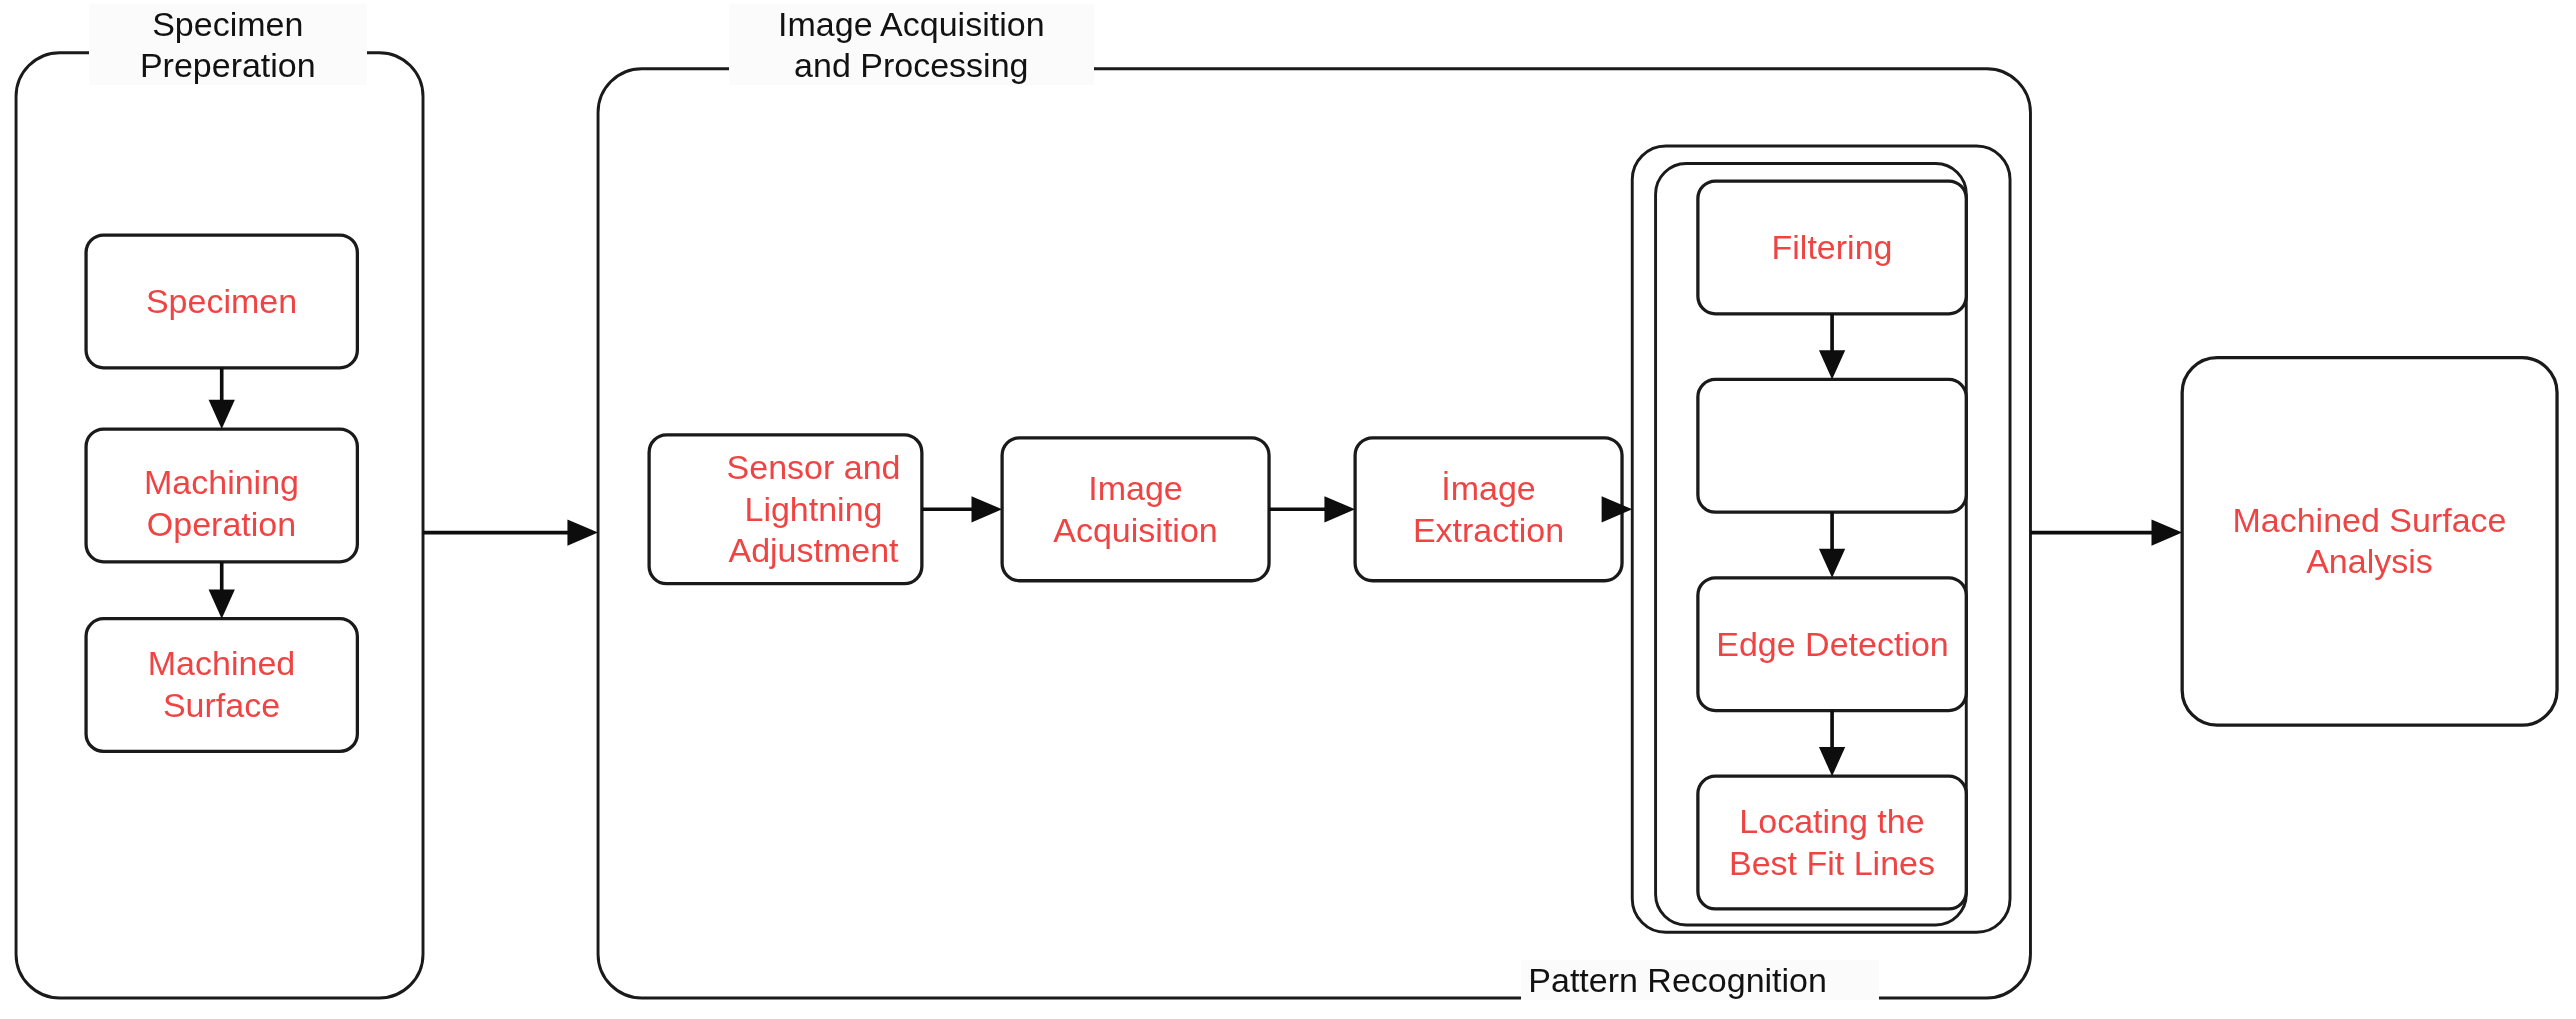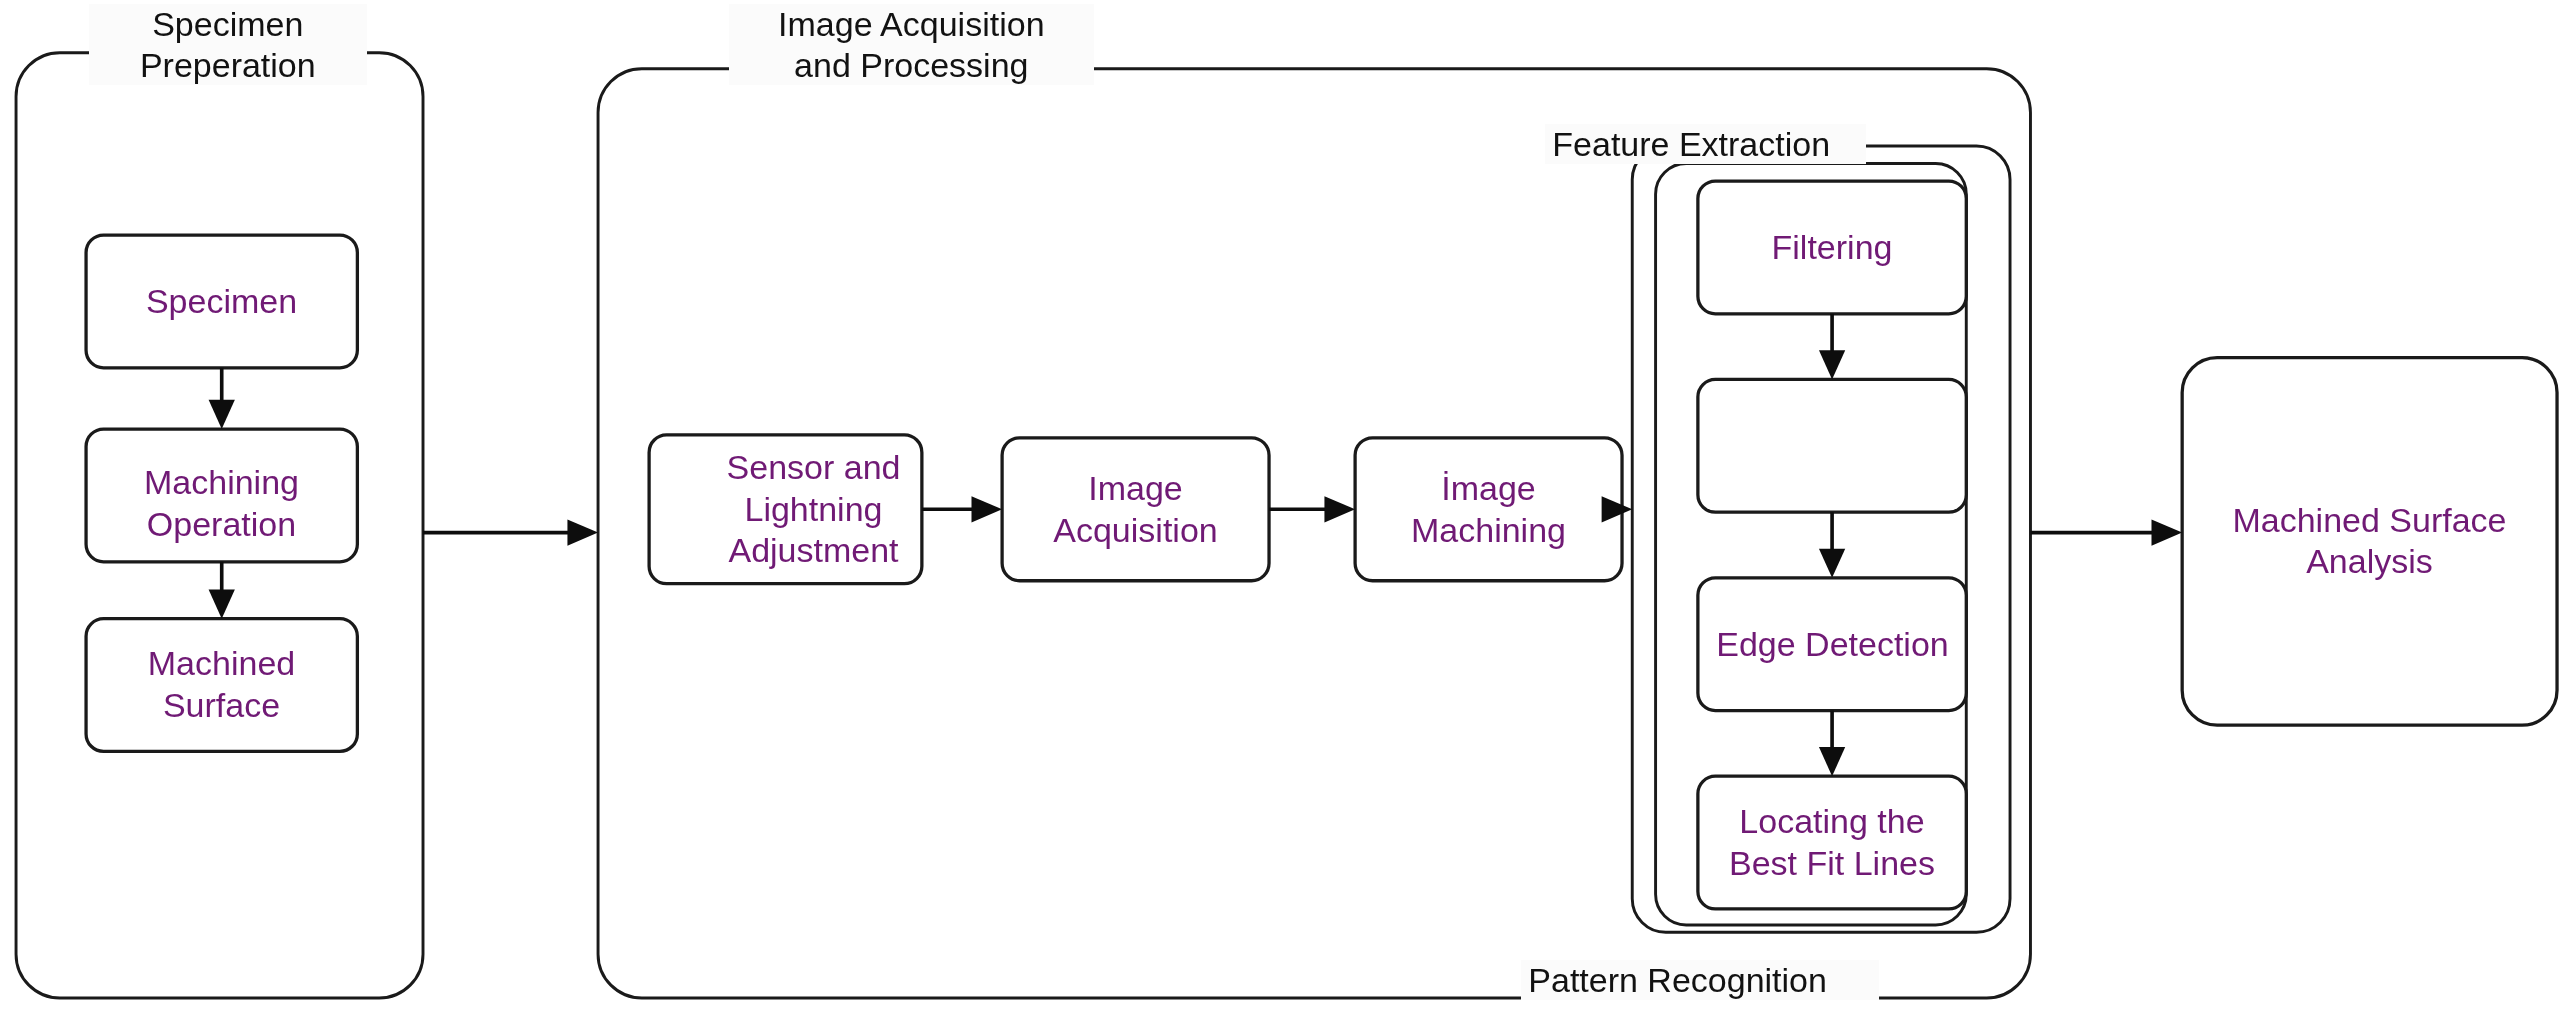--- a/index.html
+++ b/index.html
@@ -44,21 +44,21 @@
   }
   .node-label {
     position: absolute;
     display: flex;
     align-items: center;
     justify-content: center;
     text-align: center;
     font-family: "Liberation Sans", sans-serif;
     font-size: 34px;
     line-height: 1.22;
-    color: #701a75;
+    color: #ef4444;
     white-space: pre-line;
     pointer-events: none;
   }
   .group-label {
     position: absolute;
     text-align: center;
     font-family: "Liberation Sans", sans-serif;
     font-size: 34px;
     line-height: 1.18;
     color: #121212;
@@ -148,41 +148,40 @@
       <polygon class="arrow-head" points="2992,730 2950,712 2950,748"></polygon>
     </g>
   </svg>
 
   <div class="group-label" style="left:89px; top:4.4px; width:263px;">Specimen
 Preperation</div>
 
   <div class="group-label" style="left:729px; top:4.4px; width:350px;">Image Acquisition
 and Processing</div>
 
-  <div class="group-label" style="left:1545px; top:124px; width:306px; text-align:left;">Feature Extraction</div>
 
   <div class="group-label" style="left:1521px; top:912px; width:343px; text-align:left;margin-top:48px;">Pattern Recognition</div>
 
   <div class="node-label" style="left:86px; top:235px; width:271px; height:133px;">Specimen</div>
 
   <div class="node-label" style="left:86px; top:429px; width:271px; height:149px;">Machining
 Operation</div>
 
   <div class="node-label" style="left:86px; top:618px; width:271px; height:133px;">Machined
 Surface</div>
 
   <div class="node-label" style="left:649px; top:435px; width:273px; height:149px;padding-left:28px;">Sensor and
 Lightning
 Adjustment</div>
 
   <div class="node-label" style="left:1002px; top:438px; width:267px; height:143px;">Image
 Acquisition</div>
 
   <div class="node-label" style="left:1355px; top:438px; width:267px; height:143px;">İmage
-Machining</div>
+Extraction</div>
 
   <div class="node-label" style="left:1698px; top:181px; width:268px; height:133px;">Filtering</div>
 
 
   <div class="node-label" style="left:1691px; top:578px; width:283px; height:133px;">Edge Detection</div>
 
   <div class="node-label" style="left:1698px; top:776px; width:268px; height:133px;">Locating the
 Best Fit Lines</div>
 
   <div class="node-label" style="left:2182px; top:357px; width:375px; height:368px;">Machined Surface

